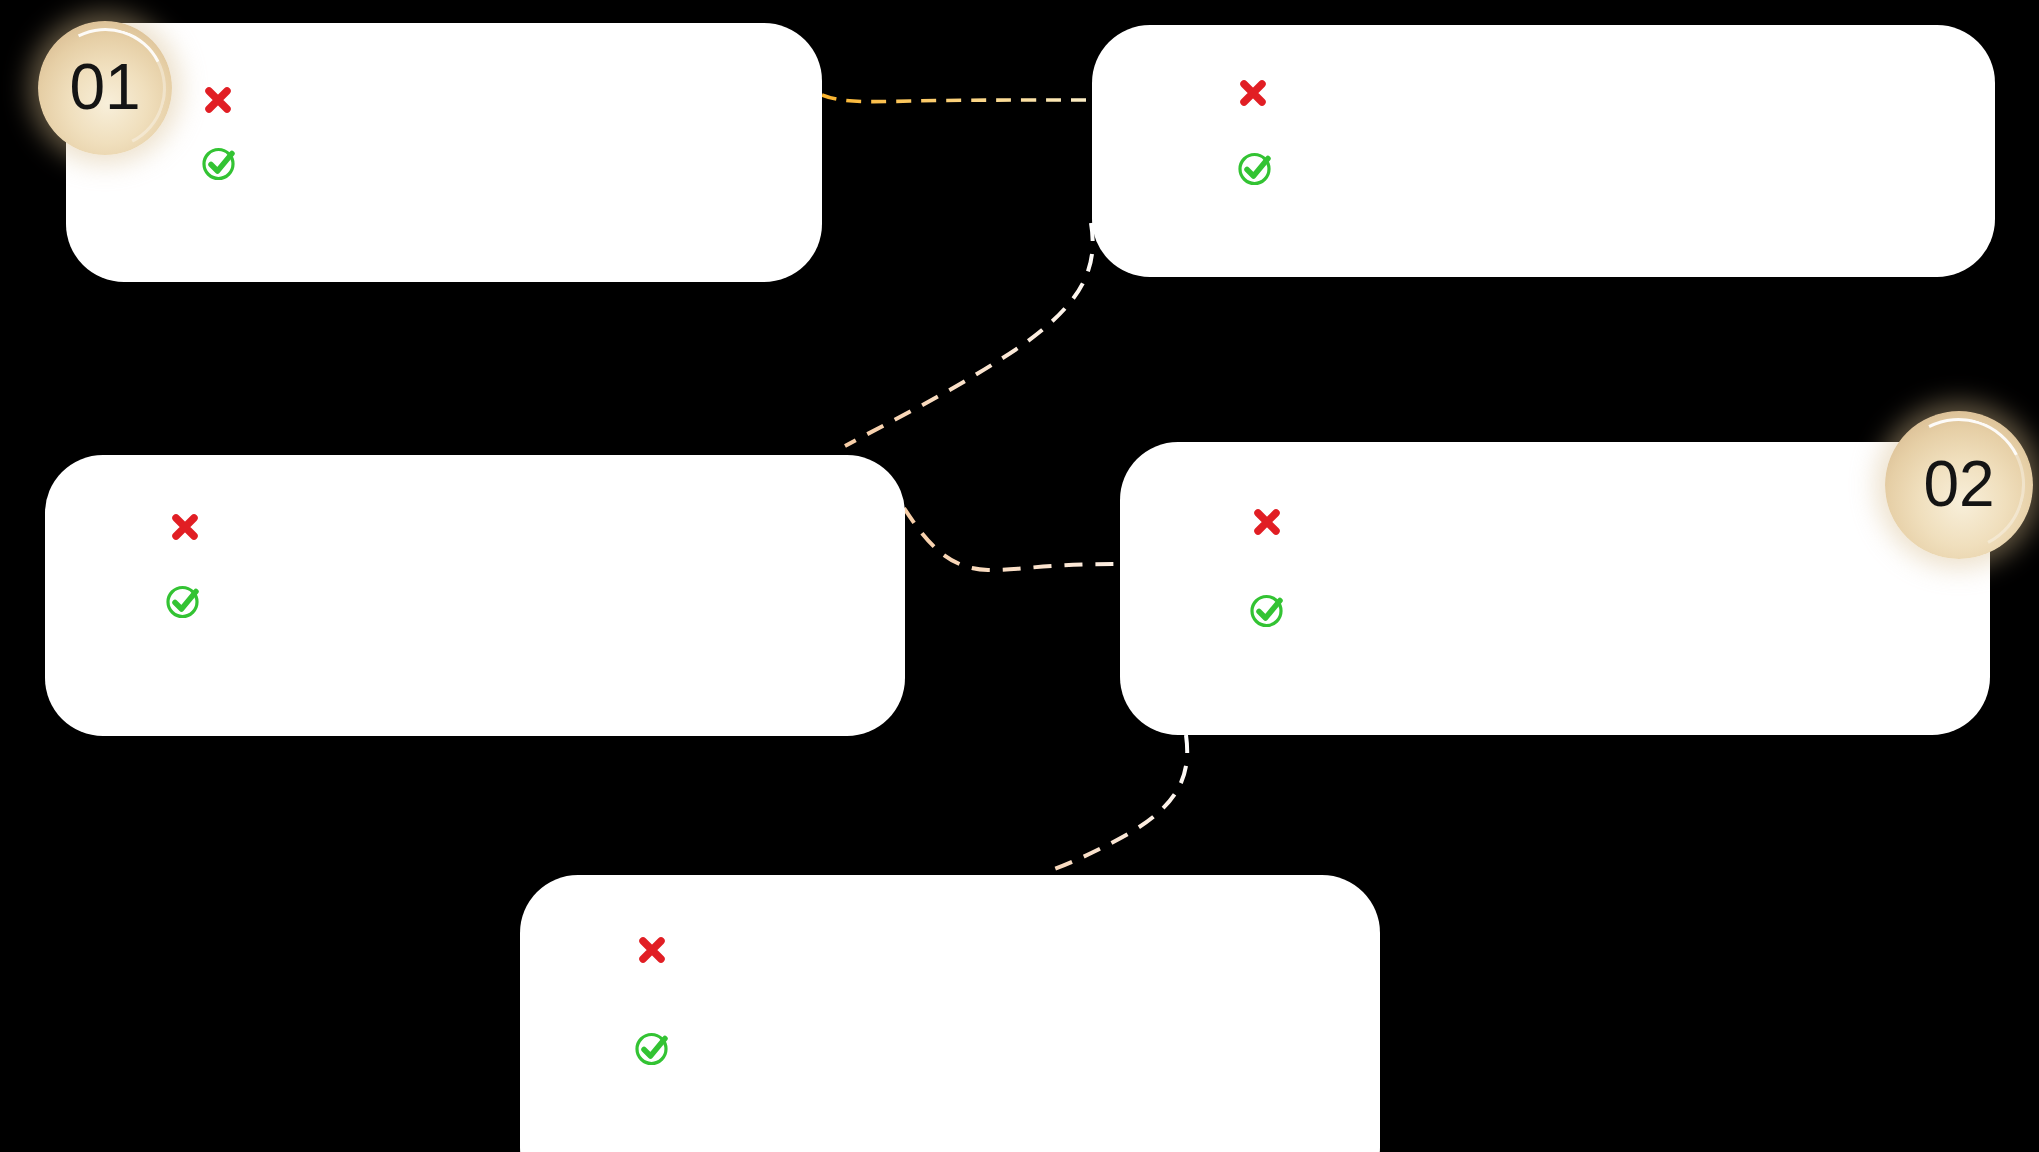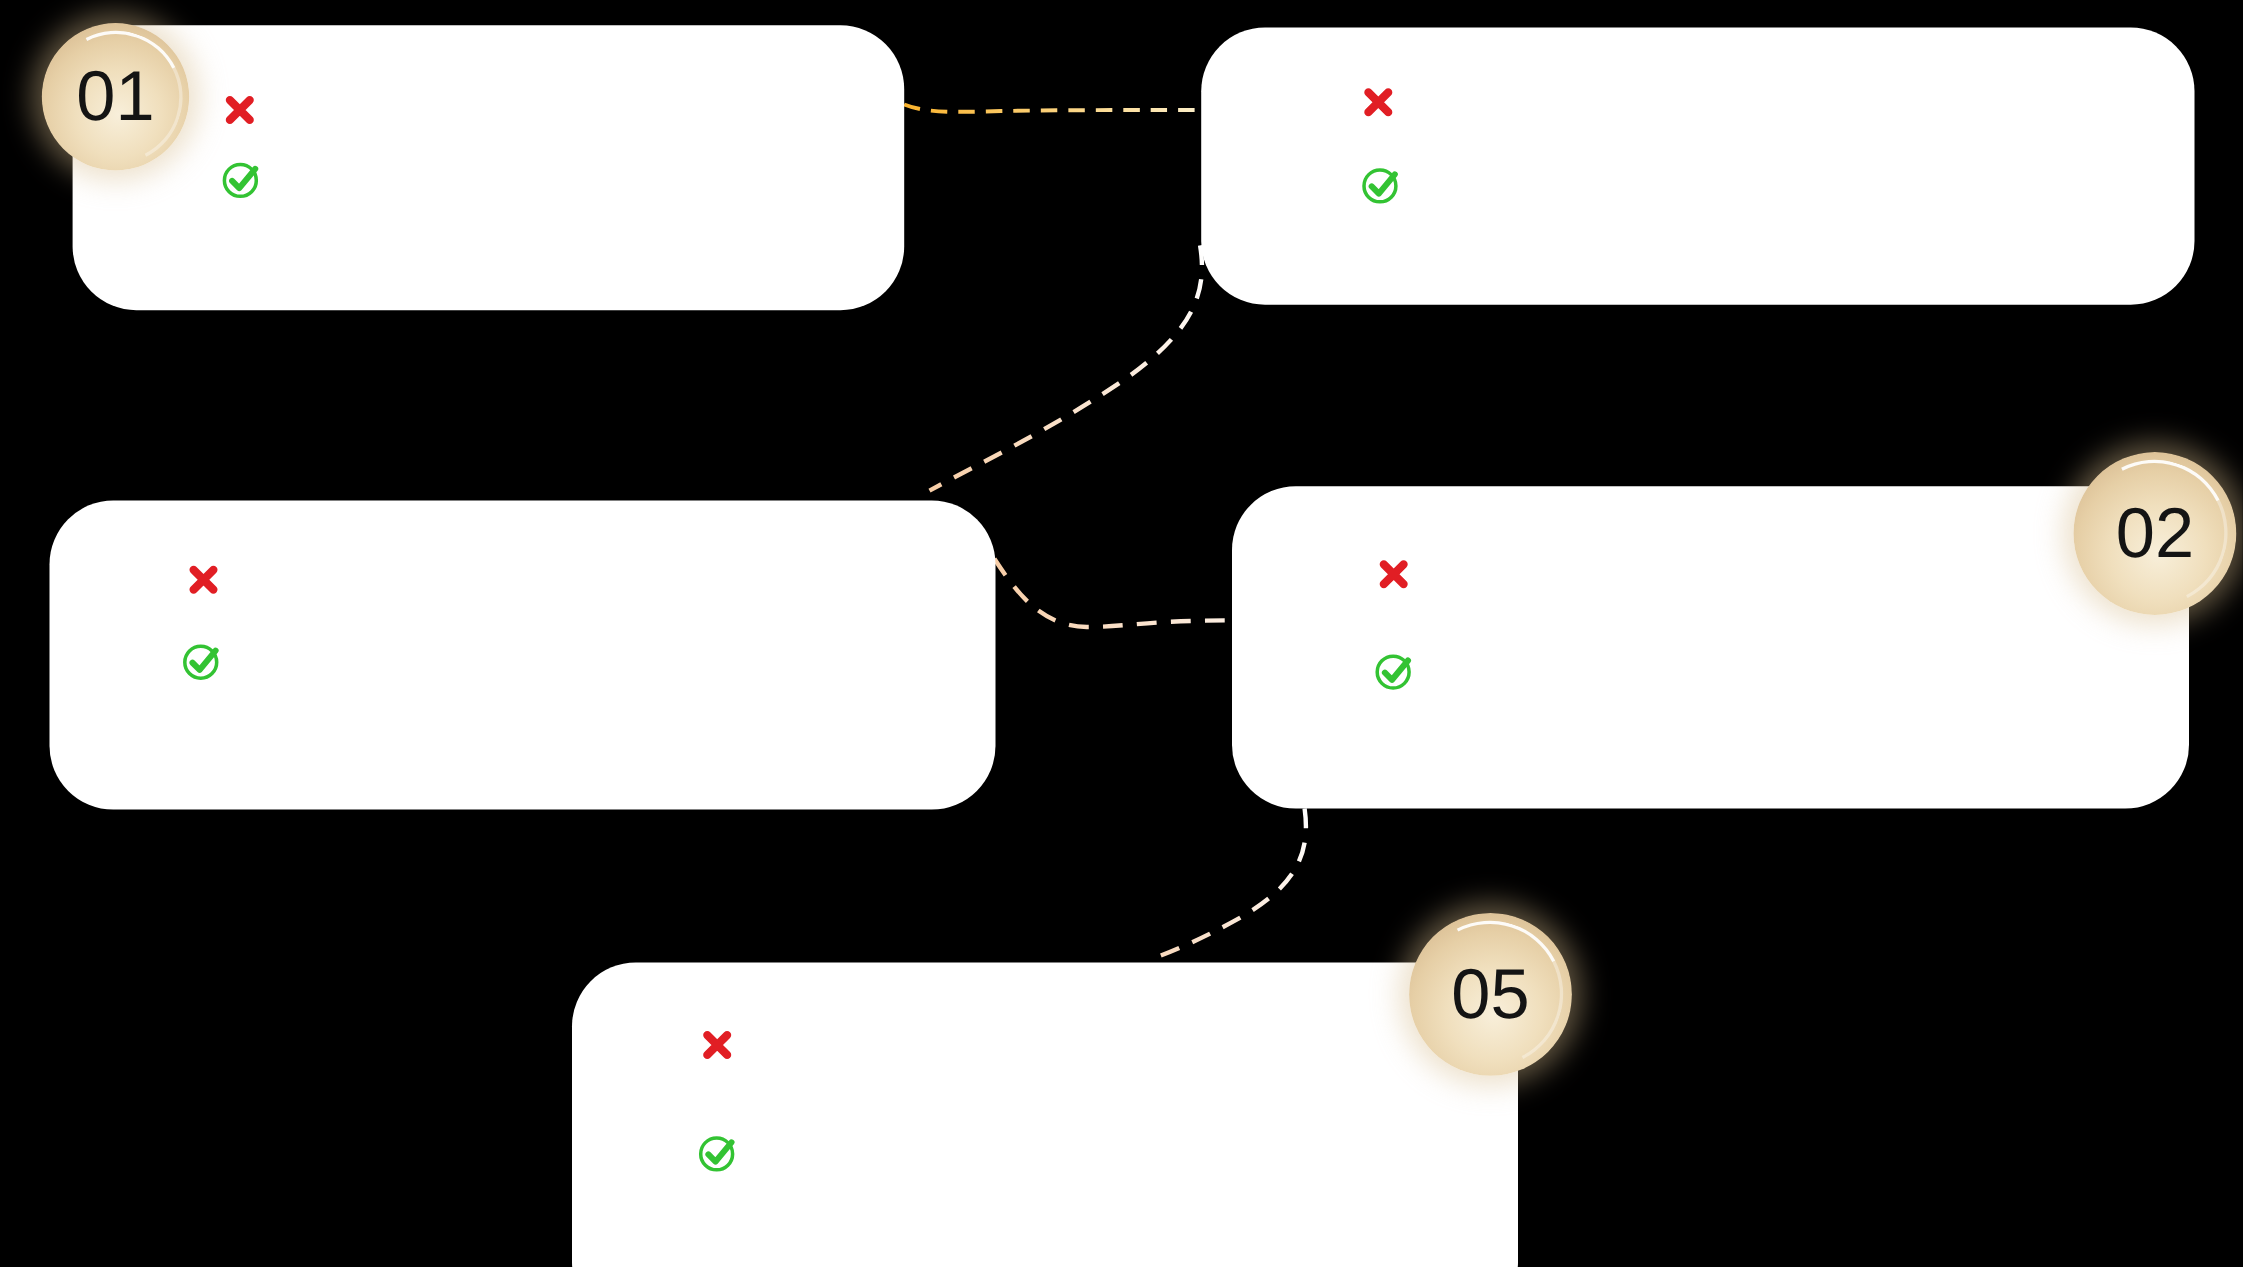--- a/index.html
+++ b/index.html
@@ -140,17 +140,14 @@
       <path d="M11 20.5 L17.5 27 L32 9.5" fill="none" stroke-width="5.5" stroke-linecap="round" stroke-linejoin="round" stroke="#33C333"></path>
     </svg>
   </div>
 
   <div class="badge b1">
     <span class="num">01</span>
   </div>
   <div class="badge b4">
     <span class="num">02</span>
   </div>
-  <div class="badge b5">
-    <span class="num">05</span>
-  </div>
 
 </div>
 
 </body></html>

